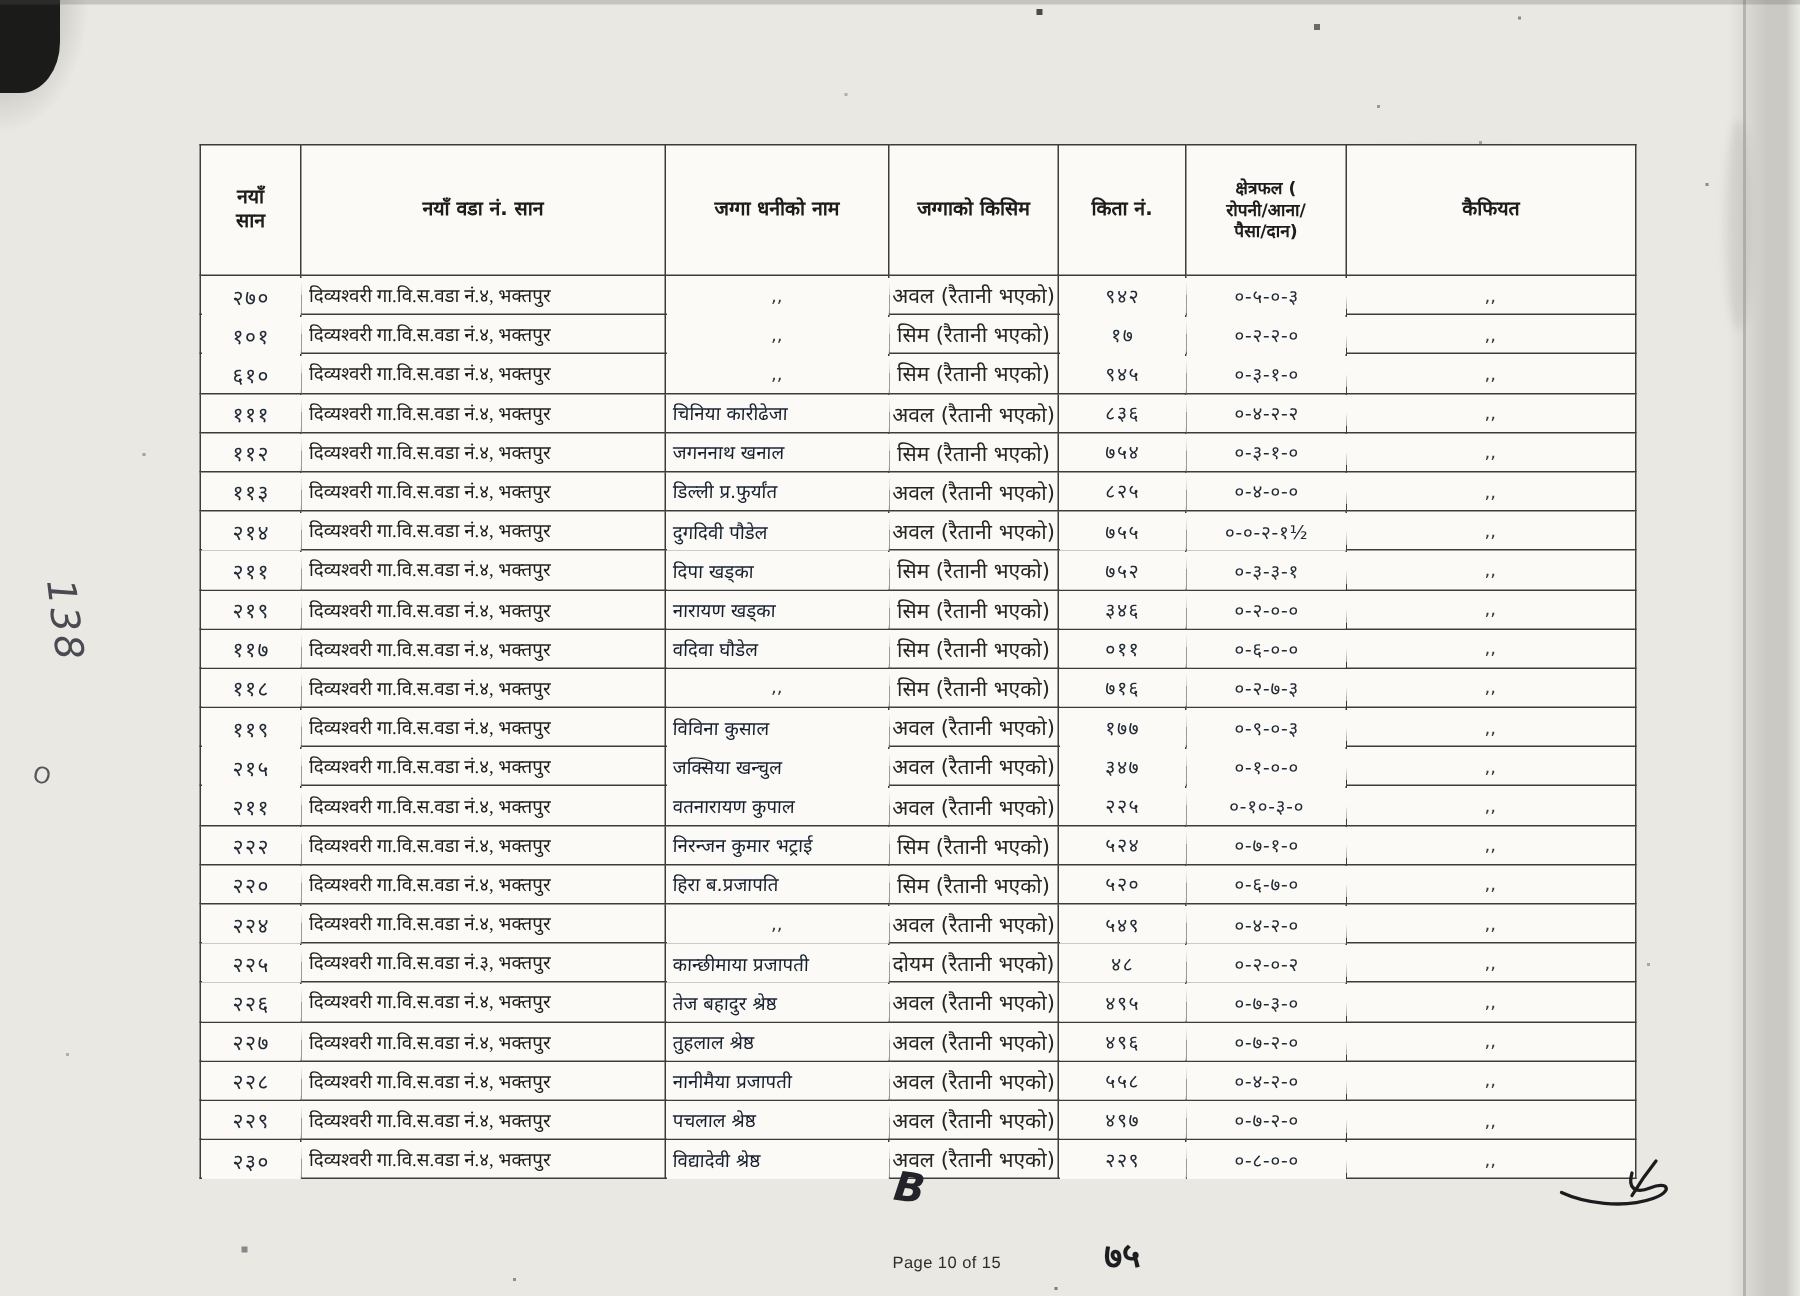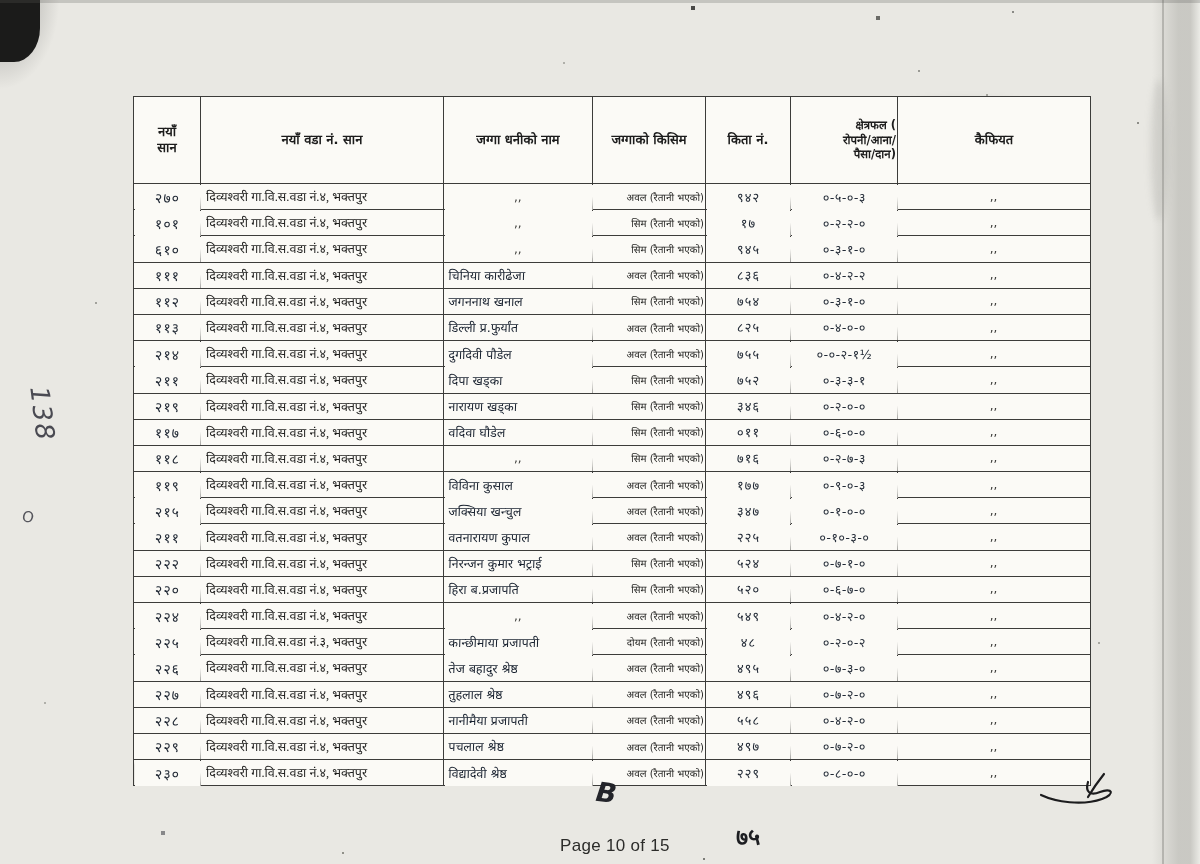--- a/index.html
+++ b/index.html
@@ -39,42 +39,41 @@
   .smudge{position:absolute;background:rgba(150,150,144,.22);filter:blur(3px);border-radius:50%;}
   .smudge.s1{left:215px;top:102px;width:150px;height:16px;}
   .smudge.s2{left:905px;top:98px;width:120px;height:12px;}
   .smudge.s3{left:1150px;top:80px;width:18px;height:140px;}
 
   
   table.sheet{
     position:absolute;left:133px;top:96px;width:957px;
     border-collapse:collapse;table-layout:fixed;
     background:#fbfaf6;
-    border-radius:32px;
   }
   table.sheet col.w0{width:67px;}  table.sheet col.w1{width:243px;}
   table.sheet col.w2{width:149px;} table.sheet col.w3{width:113px;}
   table.sheet col.w4{width:85px;}  table.sheet col.w5{width:107px;}
   table.sheet col.w6{width:193px;}
   table.sheet th, table.sheet td{
     border:1.6px solid #3c3c3a;overflow:hidden;white-space:nowrap;
     background:#fbfaf6;
   }
   table.sheet thead tr{height:87px;}
   table.sheet tbody tr{height:26.2px;}
   th .hl{
     font-weight:bold;color:#1c1c1c;font-size:13px;line-height:1.25;
     text-align:center;white-space:pre-line;
   }
-  th.h5 .hl{font-size:11.5px;text-align:right;}
+  th.h5 .hl{font-size:11.5px;}
   
   td.c0{ text-align:center;font-size:14px;color:#222a36;transform:skewX(-2deg);letter-spacing:1px;}
   td.c1{ font-size:12.5px;color:#1d1d1c;padding-left:5px;font-family:Liberation Serif, serif;}
   td.c2{ font-size:12.5px;color:#17202e;padding-left:4px;transform:skewX(-2deg);}
-  td.c3{ text-align:right;font-size:10px;color:#262624;}
+  td.c3{ text-align:center;font-size:14px;color:#262624;}
   td.c4{ text-align:center;font-size:13px;color:#222a36;transform:skewX(-2deg);letter-spacing:1px;}
   td.c5{ text-align:center;font-size:12.5px;color:#222a36;transform:skewX(-2deg);letter-spacing:.5px;}
   td.c6{ text-align:center;font-size:12px;color:#30302e;}
   td.ditto{text-align:center !important;font-size:12px;color:#3a3a38;padding-left:0 !important;}
 
   
   .hw{position:absolute;color:#23242a;}
   .margin-number{
     left:-2px;top:388px;width:60px;height:60px;
     transform:rotate(83deg);font-size:26px;color:#4a4a52;
@@ -85,21 +84,21 @@
   }
   .bottom-center-mark{
     left:596px;top:777px;font-size:27px;font-weight:bold;transform:rotate(7deg);
     font-style:italic;color:#23242a;
   }
   .bottom-right-number{
     left:736px;top:820px;font-size:23px;font-weight:bold;color:#1d1e22;transform:rotate(-3deg);
   }
   .signature{left:1038px;top:768px;}
   .page-footer{
-    position:absolute;left:560px;top:836px;font-size:17px;color:#2c2c2a;
+    position:absolute;left:595px;top:836px;font-size:11px;color:#2c2c2a;
     font-family:"Liberation Sans", sans-serif;letter-spacing:.3px;
   }
 </style>
 </head>
 <body>
 
 <div class="corner-halo"></div>
 <div class="corner-shadow"></div>
 <div class="edge-right"></div>
 <div class="edge-right-line"></div>

